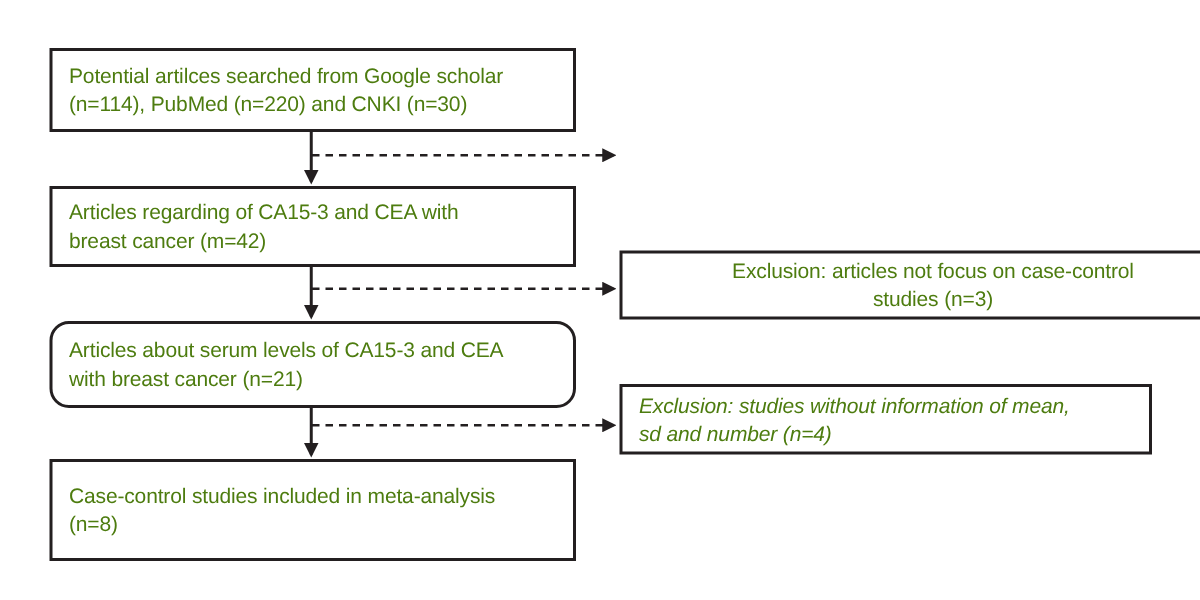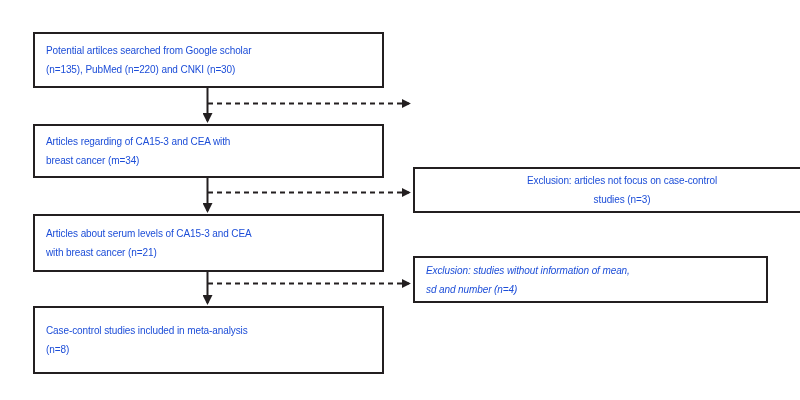--- a/index.html
+++ b/index.html
@@ -27,30 +27,30 @@
     position: absolute;
     box-sizing: border-box;
     border: 2px solid #231f20;
     background: #ffffff;
     display: flex;
     flex-direction: column;
     justify-content: center;
     padding: 4px 10px 4px 11px;
   }
   .node-line {
-    font-size: 10px;
+    font-size: 14px;
     line-height: 19px;
-    color: #1d4ed8;
+    color: #4d7c0f;
     white-space: nowrap;
     letter-spacing: -0.1px;
   }
   
   #node-search   { left: 33px;  top: 32px;  width: 351px; height: 56px; }
   #node-regard   { left: 33px;  top: 124px; width: 351px; height: 54px; }
-  #node-serum    { left: 33px;  top: 214px; width: 351px; height: 58px; }
+  #node-serum    { left: 33px;  top: 214px; width: 351px; height: 58px; border-radius: 13px; }
   #node-included { left: 33px;  top: 306px; width: 351px; height: 68px; }
   
   #node-excl-1 { left: 413px; top: 76px;  width: 355px; height: 53px; }
   #node-excl-2 { left: 413px; top: 167px; width: 417px; height: 46px; align-items: center; }
   #node-excl-3 { left: 413px; top: 256px; width: 355px; height: 47px; font-style: italic; }
 </style>
 </head>
 <body>
 
 <div id="flow-root">
@@ -69,26 +69,26 @@
     <line x1="207.5" y1="178" x2="207.5" y2="211" stroke="#231f20" stroke-width="2" marker-end="url(#arrow-solid)"></line>
     <line x1="207.5" y1="272" x2="207.5" y2="303" stroke="#231f20" stroke-width="2" marker-end="url(#arrow-solid)"></line>
 
     <line x1="208" y1="103.5" x2="409" y2="103.5" stroke="#231f20" stroke-width="1.8" stroke-dasharray="5 4" marker-end="url(#arrow-dash)"></line>
     <line x1="208" y1="192.5" x2="409" y2="192.5" stroke="#231f20" stroke-width="1.8" stroke-dasharray="5 4" marker-end="url(#arrow-dash)"></line>
     <line x1="208" y1="283.5" x2="409" y2="283.5" stroke="#231f20" stroke-width="1.8" stroke-dasharray="5 4" marker-end="url(#arrow-dash)"></line>
   </svg>
 
   <div class="node" id="node-search">
     <div class="node-line">Potential artilces searched from Google scholar</div>
-    <div class="node-line">(n=135), PubMed (n=220) and CNKI (n=30)</div>
+    <div class="node-line">(n=114), PubMed (n=220) and CNKI (n=30)</div>
   </div>
 
   <div class="node" id="node-regard">
     <div class="node-line">Articles regarding of CA15-3 and CEA with</div>
-    <div class="node-line">breast cancer (m=34)</div>
+    <div class="node-line">breast cancer (m=42)</div>
   </div>
 
   <div class="node" id="node-serum">
     <div class="node-line">Articles about serum levels of CA15-3 and CEA</div>
     <div class="node-line">with breast cancer (n=21)</div>
   </div>
 
   <div class="node" id="node-included">
     <div class="node-line">Case-control studies included in meta-analysis</div>
     <div class="node-line">(n=8)</div>

